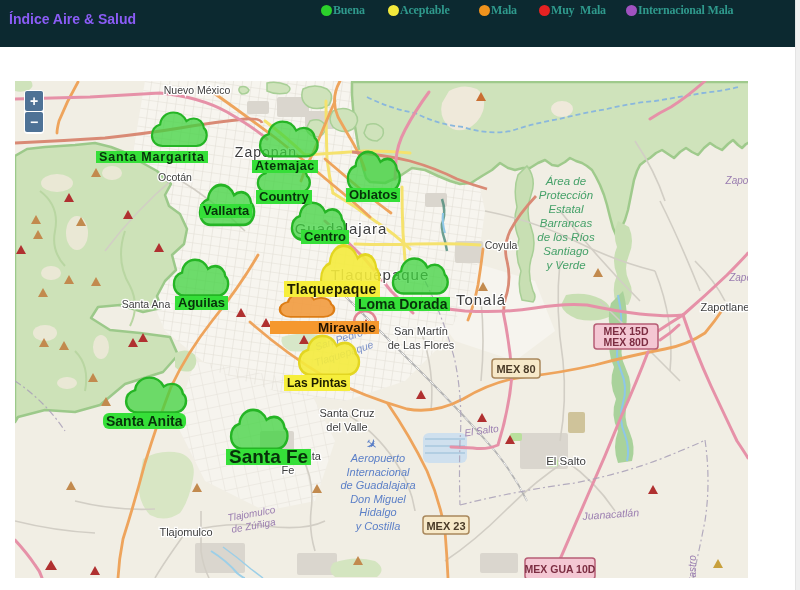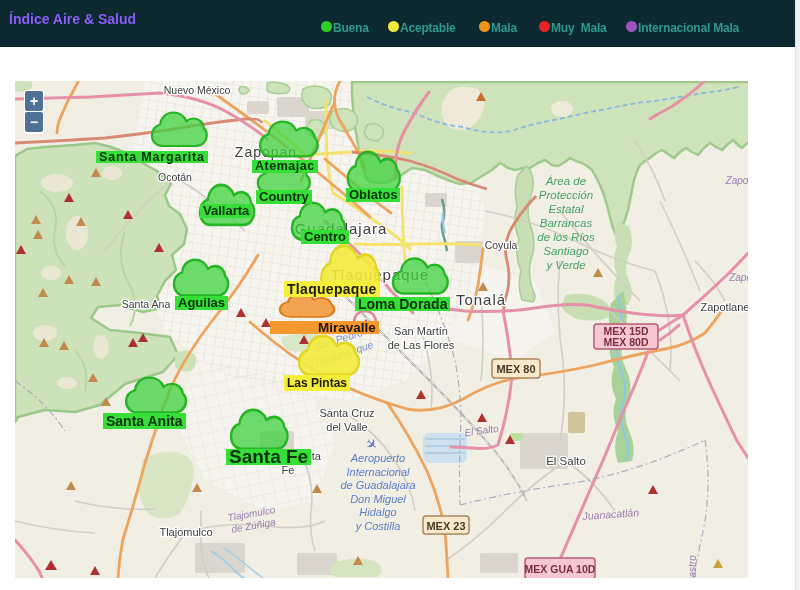--- a/index.html
+++ b/index.html
@@ -1,20 +1,20 @@
 <!DOCTYPE html>
 <html><head>
 <meta charset="utf-8">
 <style>
 html,body{margin:0;padding:0;width:800px;height:590px;background:#fff;overflow:hidden;}
 *{box-sizing:border-box;}
 body{font-family:"Liberation Sans",sans-serif;position:relative;}
 #topbar{position:absolute;left:0;top:0;width:795px;height:47px;background:#0c2930;}
 #title{position:absolute;left:9px;top:11px;font-size:14px;font-weight:700;color:#8b5cf6;letter-spacing:0;}
-.leg{position:absolute;top:21px;height:12px;display:flex;}
+.leg{position:absolute;top:4px;height:12px;display:flex;align-items:center;font-family:Liberation Serif, serif;}
 .dot{width:11px;height:11px;border-radius:50%;display:inline-block;margin-right:1px;}
 .legt{font-size:12px;font-weight:700;color:#2f998c;letter-spacing:-0.2px;white-space:pre;}
 #scroll{position:absolute;left:795px;top:0;width:5px;height:590px;background:#f0f0f0;border-left:1px solid #e4e4e4;}
 #map{position:absolute;left:15px;top:81px;width:733px;height:497px;background:#f1eee4;overflow:hidden;}
 .mlbl{position:absolute;font-weight:700;font-size:13px;line-height:14px;padding:0 3px;color:#07320a;white-space:pre;}
 .lg{background:#35df38;}
 .ly{background:#f6ee3b;color:#1c1c00;}
 .lo{background:#f5982e;color:#231400;padding-left:48px;}
 #zoomc{position:absolute;left:24px;top:90px;width:20px;height:44px;background:#fff;border-radius:4px;padding:1px;}
 .zb{width:18px;height:20px;background:#4e7296;color:#fff;text-align:center;font-weight:700;font-size:14px;line-height:20px;border-radius:2px;}
@@ -341,21 +341,21 @@
 <span class="mlbl lg" style="left:252px;top:160px;font-size:12.5px;line-height:13px;letter-spacing:.5px;">Atemajac</span>
 <span class="mlbl lg" style="left:256px;top:190px;">Country</span>
 <span class="mlbl lg" style="left:346px;top:188px;">Oblatos</span>
 <span class="mlbl lg" style="left:200px;top:204px;">Vallarta</span>
 <span class="mlbl lg" style="left:301px;top:230px;">Centro</span>
 <span class="mlbl lg" style="left:175px;top:296px;">Aguilas</span>
 <span class="mlbl ly" style="left:284px;top:281px;font-size:14px;line-height:16px;letter-spacing:.3px;">Tlaquepaque</span>
 <span class="mlbl lg" style="left:355px;top:297px;font-size:14px;line-height:14px;">Loma Dorada</span>
 <span class="mlbl lo" style="left:270px;top:321px;font-size:13.5px;line-height:13px;">Miravalle</span>
 <span class="mlbl ly" style="left:284px;top:375px;font-size:12px;line-height:16px;">Las Pintas</span>
-<span class="mlbl lg" style="left:103px;top:413px;font-size:14px;line-height:16px;">Santa Anita</span>
+<span class="mlbl lg" style="left:103px;top:413px;font-size:14px;line-height:16px;border-radius:6px;">Santa Anita</span>
 <span class="mlbl lg" style="left:226px;top:449px;font-size:19px;line-height:16px;">Santa Fe</span>
 
 <div id="zoomc">
     <div class="zb">+</div>
     <div class="zb">−</div>
   </div>
 
 <div id="topbar">
     <span id="title">Índice Aire &amp; Salud</span>
   </div>

